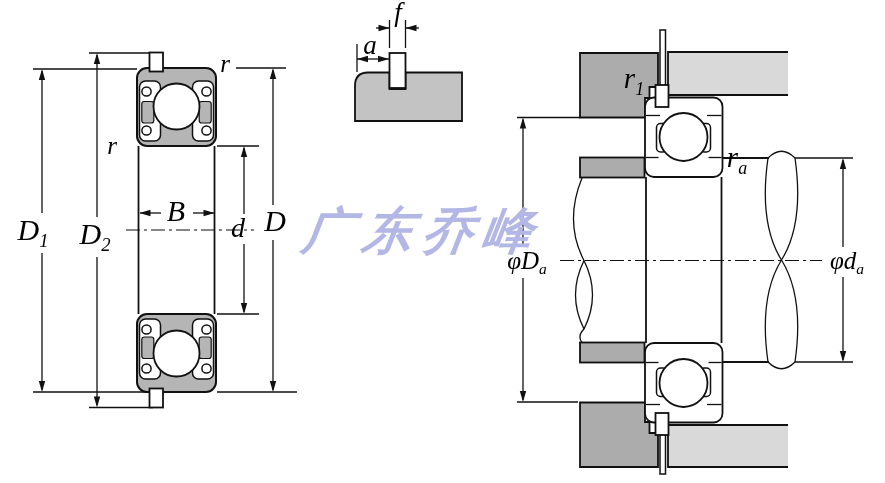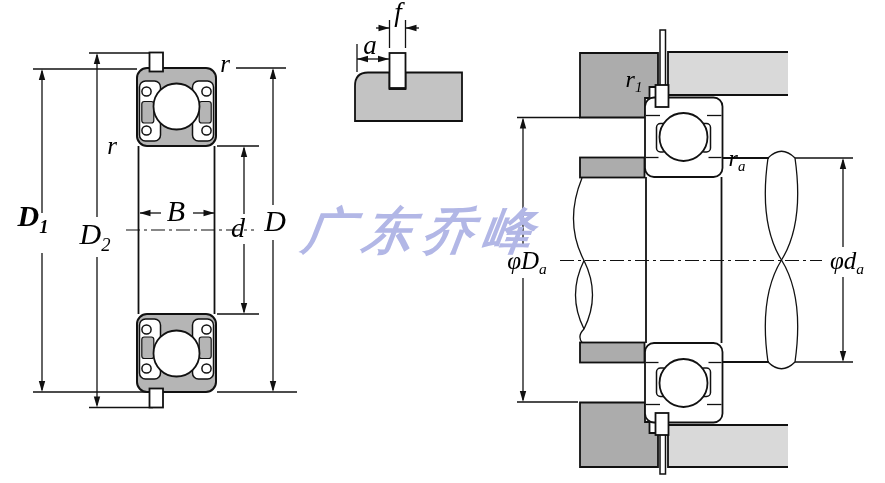--- a/index.html
+++ b/index.html
@@ -17,21 +17,21 @@
   .fblock{fill:var(--detail_gray);stroke:var(--line);stroke-width:1.8;}
   .wht  {fill:#fff;stroke:var(--line);stroke-width:1.8;}
   .wht15{fill:#fff;stroke:var(--line);stroke-width:1.5;}
   .gin  {fill:var(--bearing_gray);stroke:var(--line);stroke-width:1.2;}
   .arr  {fill:var(--line);stroke:none;}
   
   .lbl{position:absolute;transform:translate(-50%,-50%);font-style:italic;color:#000;
        white-space:nowrap;line-height:1;}
   .lbl sub{font-size:62%;font-style:italic;vertical-align:-0.35em;}
   .sz30{font-size:30px;} .sz28{font-size:28px;} .sz25{font-size:25px;}
-  .sz27{font-size:27px;} .sz23{font-size:24px;}
+  .sz27{font-size:27px;} .sz23{font-size:29px;}
   #watermark{position:absolute;left:303px;top:201px;width:300px;height:62px;
        font-family:"DejaVu Sans","Liberation Sans",sans-serif;
        font-weight:bold;font-style:italic;font-size:50px;letter-spacing:10px;
        color:var(--watermark);transform:skewX(-8deg);line-height:60px;user-select:none;}
 </style>
 </head>
 <body>
 
 <div id="canvas">
 
@@ -210,21 +210,21 @@
       <line class="s13" x1="843" y1="160" x2="843" y2="247"></line>
       <line class="s13" x1="843" y1="277" x2="843" y2="360"></line>
       <polygon class="arr" points="843,158 839.8,169 846.2,169"></polygon>
       <polygon class="arr" points="843,362 839.8,351 846.2,351"></polygon>
     </g>
   </g>
 </svg>
 
 <div id="watermark">广东乔峰</div>
 
-<div class="lbl sz30" style="left:33px;top:219px;font-weight:bold;"><span>D</span><sub>1</sub></div>
+<div class="lbl sz30" style="left:33px;top:233px;"><span>D</span><sub>1</sub></div>
 <div class="lbl sz30" style="left:95px;top:237px;"><span>D</span><sub>2</sub></div>
 <div class="lbl sz30" style="left:176px;top:211px;"><span>B</span></div>
 <div class="lbl sz28" style="left:238px;top:228px;"><span>d</span></div>
 <div class="lbl sz30" style="left:275px;top:221px;"><span>D</span></div>
 <div class="lbl sz25" style="left:225px;top:63px;"><span>r</span></div>
 <div class="lbl sz25" style="left:112px;top:145px;"><span>r</span></div>
 <div class="lbl sz27" style="left:398px;top:12px;"><span>f</span></div>
 <div class="lbl sz27" style="left:370px;top:45px;"><span>a</span></div>
 <div class="lbl sz23" style="left:634px;top:81px;"><span>r</span><sub>1</sub></div>
 <div class="lbl sz23" style="left:737px;top:160px;"><span>r</span><sub>a</sub></div>

